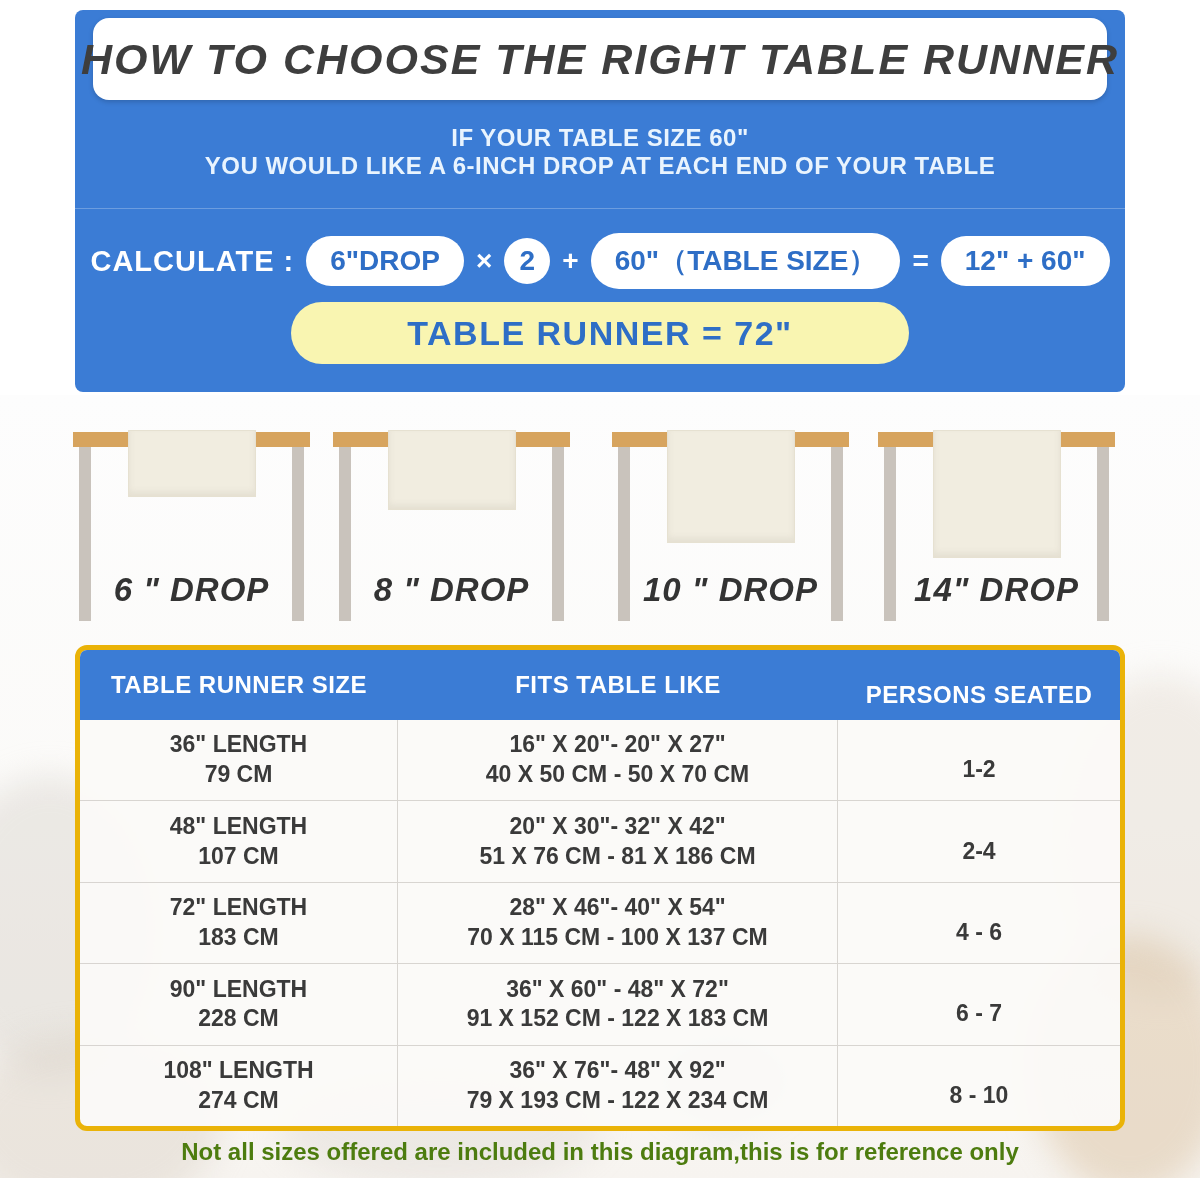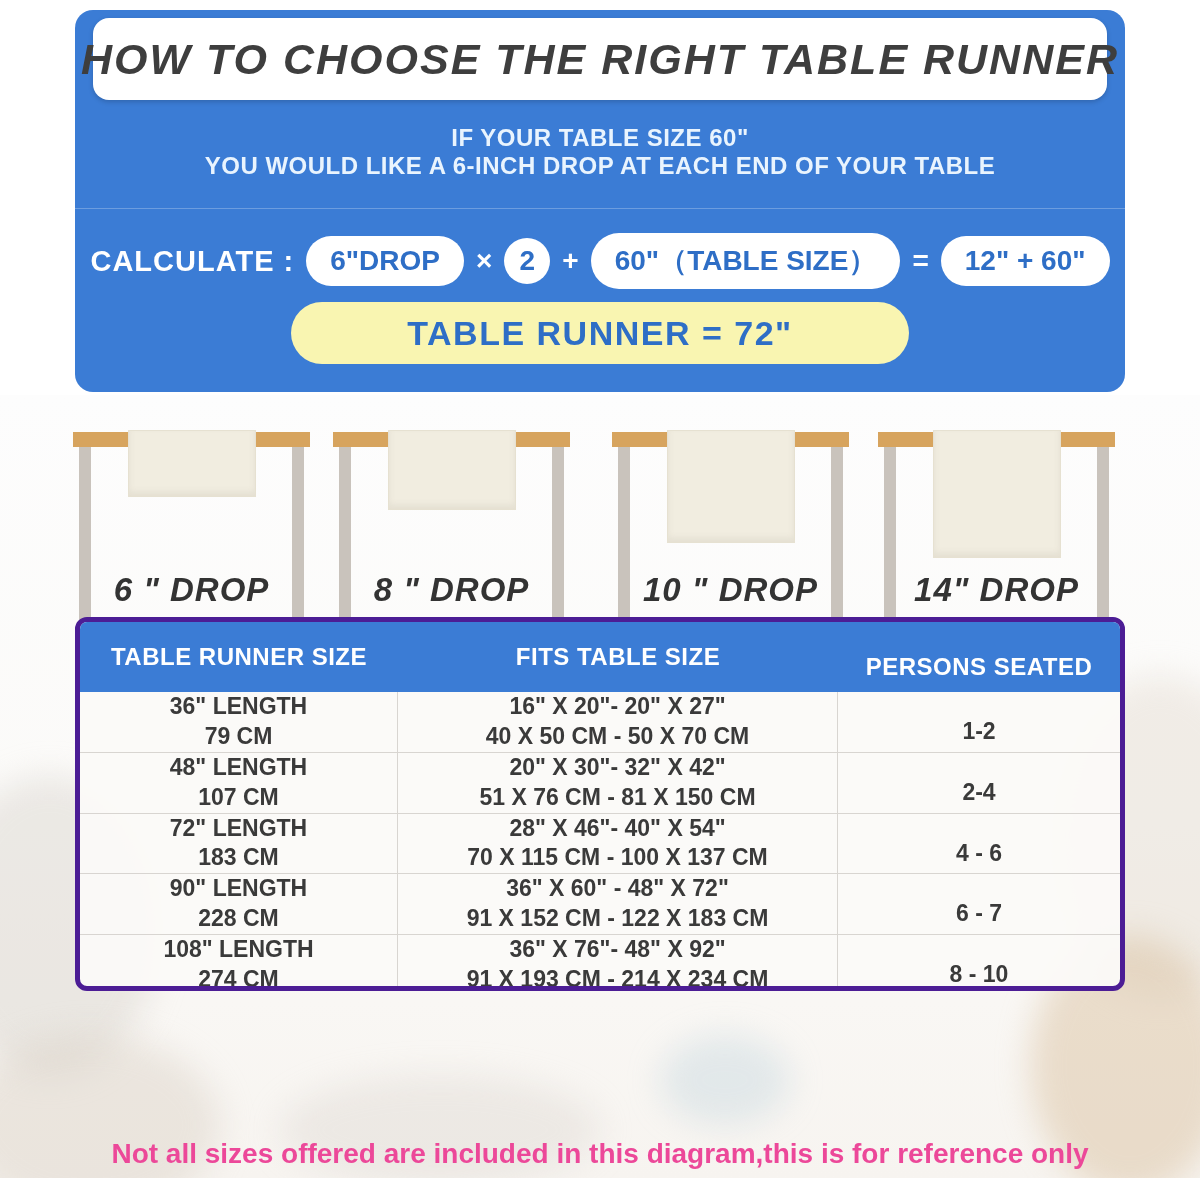--- a/index.html
+++ b/index.html
@@ -12,21 +12,21 @@
   .blob { position:absolute; border-radius:50%; filter:blur(16px); }
   .b1 { left:-60px; top:380px; width:220px; height:300px; background:rgba(206,200,192,0.35); }
   .b2 { left:-40px; top:640px; width:260px; height:180px; background:rgba(214,204,192,0.40); }
   .b3 { right:-70px; top:280px; width:220px; height:320px; background:rgba(226,216,202,0.40); }
   .b4 { right:-30px; top:540px; width:200px; height:260px; background:rgba(216,188,152,0.45); }
   .b5 { left:660px; top:640px; width:130px; height:90px; background:rgba(176,202,216,0.30); }
   .b6 { left:280px; top:680px; width:320px; height:110px; background:rgba(212,206,198,0.30); }
 
   
   .top-panel { position:absolute; left:75px; top:10px; width:1050px; height:382px;
-    background:#3b7cd5; border-radius:18px;padding-left:43px; }
+    background:#3b7cd5; border-radius:8px;padding-left:43px; }
   .title-banner { position:absolute; left:18px; top:8px; width:1014px; height:82px;
     background:#ffffff; border-radius:16px; display:flex; align-items:center; justify-content:center;
     box-shadow:0 2px 5px rgba(0,0,0,0.18); }
   .title-banner h1 { font-size:43px; font-weight:bold; font-style:italic; color:#3e3e3e;
     letter-spacing:2px; white-space:nowrap; }
   .subtitle { position:absolute; left:0; right:0; text-align:center; color:#e9f4fe;
     font-size:24px; font-weight:bold; letter-spacing:0.5px; }
   .sub1 { top:114px; }
   .sub2 { top:142px; }
   .faint-line { position:absolute; left:0; right:0; top:198px; height:1px; background:rgba(255,255,255,0.25); }
@@ -51,37 +51,37 @@
   .fig1 { left:73px; } .fig2 { left:333px; } .fig3 { left:612px; } .fig4 { left:878px; }
   .tabletop { position:absolute; left:0; right:0; top:7px; height:15px; background:#d7a45e; }
   .leg { position:absolute; top:22px; width:12px; height:174px; background:#c9c3bc; }
   .leg.l { left:6px; } .leg.r { right:6px; }
   .runner { position:absolute; left:55px; width:128px; top:5px; background:#f1ede0;
     border:1px solid #e6e1d1; box-shadow:inset 0 -4px 6px rgba(120,110,90,0.10); z-index:2; }
   .drop-label { position:absolute; left:0; right:0; top:146px; text-align:center;
     font-size:33px; font-weight:bold; font-style:italic; color:#333333; letter-spacing:1px; white-space:nowrap; }
 
   
-  .size-panel { position:absolute; left:75px; top:617px; width:1050px; height:374px;
-    border:5px solid #4c1d95; border-radius:12px; overflow:hidden;
+  .size-panel { position:absolute; left:75px; top:645px; width:1050px; height:486px;
+    border:5px solid #eab308; border-radius:12px; overflow:hidden;
     background:rgba(251,250,248,0.95); }
   .size-header { position:absolute; left:0; right:0; top:0; height:70px; background:#3b7cd5;
     display:flex; align-items:center; color:#ffffff; font-weight:bold; font-size:24px; letter-spacing:0.5px; }
   .hc { text-align:center; }
   .c1 { width:318px; } .c2 { width:440px; } .c3 { width:282px;margin-top:20px; }
   .size-body { position:absolute; left:0; right:0; top:70px; bottom:0; display:flex; flex-direction:column; }
   .srow { flex:1; display:flex; }
   .srow + .srow { border-top:1px solid #d8d5d1; }
   .scell { display:flex; flex-direction:column; align-items:center; justify-content:center;
     font-weight:bold; color:#3a3a3a; font-size:23px; line-height:1.3; text-align:center; }
   .scell.c1 { border-right:1px solid #d8d5d1; }
   .scell.c2 { border-right:1px solid #d8d5d1; }
 
   .footer-note { position:absolute; left:0; top:1138px; width:1200px; text-align:center;
-    font-size:28px; font-weight:bold; color:#ec4899; }
+    font-size:24px; font-weight:bold; color:#4d7c0f; }
 </style>
 </head>
 <body>
 
 <div class="canvas">
 
   <div class="photo-bg">
     <div class="blob b1"></div>
     <div class="blob b2"></div>
     <div class="blob b3"></div>
@@ -146,21 +146,21 @@
       <div class="tabletop"></div>
       <div class="runner" style="height: 128px;"></div>
       <div class="drop-label">14" DROP</div>
     </div>
 
   </section>
 
   <section class="size-panel">
     <div class="size-header">
       <div class="hc c1">TABLE RUNNER SIZE</div>
-      <div class="hc c2">FITS TABLE SIZE</div>
+      <div class="hc c2">FITS TABLE LIKE</div>
       <div class="hc c3">PERSONS SEATED</div>
     </div>
 
     <div class="size-body">
 
       <div class="srow">
         <div class="scell c1">
           <span>36" LENGTH</span>
           <span>79 CM</span>
         </div>
@@ -173,21 +173,21 @@
         </div>
       </div>
 
       <div class="srow">
         <div class="scell c1">
           <span>48" LENGTH</span>
           <span>107 CM</span>
         </div>
         <div class="scell c2">
           <span>20" X 30"- 32" X 42"</span>
-          <span>51 X 76 CM - 81 X 150 CM</span>
+          <span>51 X 76 CM - 81 X 186 CM</span>
         </div>
         <div class="scell c3">
           <span>2-4</span>
         </div>
       </div>
 
       <div class="srow">
         <div class="scell c1">
           <span>72" LENGTH</span>
           <span>183 CM</span>
@@ -215,21 +215,21 @@
         </div>
       </div>
 
       <div class="srow">
         <div class="scell c1">
           <span>108" LENGTH</span>
           <span>274 CM</span>
         </div>
         <div class="scell c2">
           <span>36" X 76"- 48" X 92"</span>
-          <span>91 X 193 CM - 214 X 234 CM</span>
+          <span>79 X 193 CM - 122 X 234 CM</span>
         </div>
         <div class="scell c3">
           <span>8 - 10</span>
         </div>
       </div>
 
     </div>
   </section>
 
   <p class="footer-note">Not all sizes offered are included in this diagram,this is for reference only</p>

